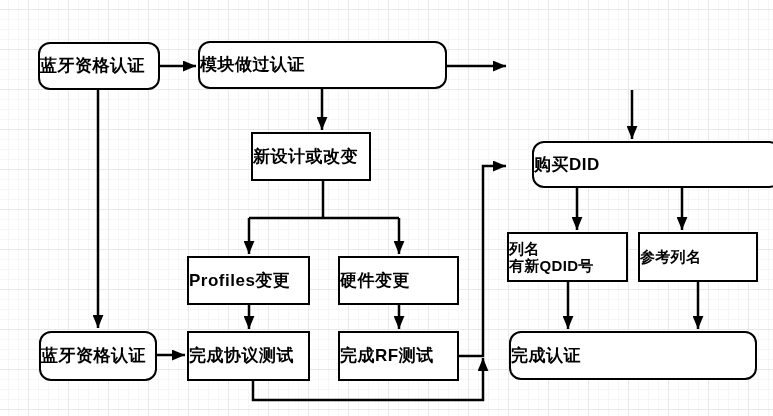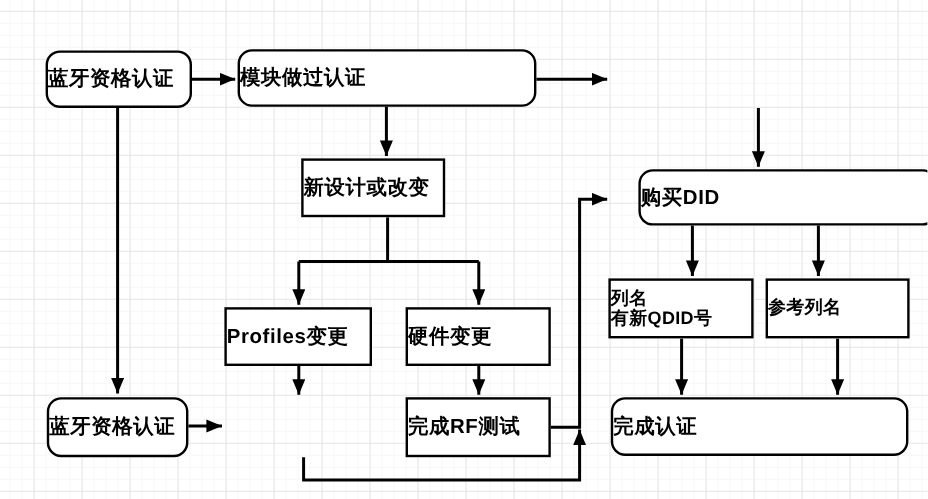--- a/index.html
+++ b/index.html
@@ -119,20 +119,23 @@
   </div>
 
   <div class="node twoline" style="left:638px; top:232px; width:120px; height:50px;">
     <span>参考列名</span>
   </div>
 
   <div class="node rounded" style="left:39px; top:331px; width:118px; height:50px;">
     <span>蓝牙资格认证</span>
   </div>
 
+  <div class="node" style="left:187px; top:331px; width:123px; height:50px;">
+    <span>完成协议测试</span>
+  </div>
 
   <div class="node" style="left:338px; top:331px; width:121px; height:50px;">
     <span>完成RF测试</span>
   </div>
 
   <div class="node rounded" style="left:509px; top:331px; width:248px; height:49px;">
     <span>完成认证</span>
   </div>
 
 </div>

